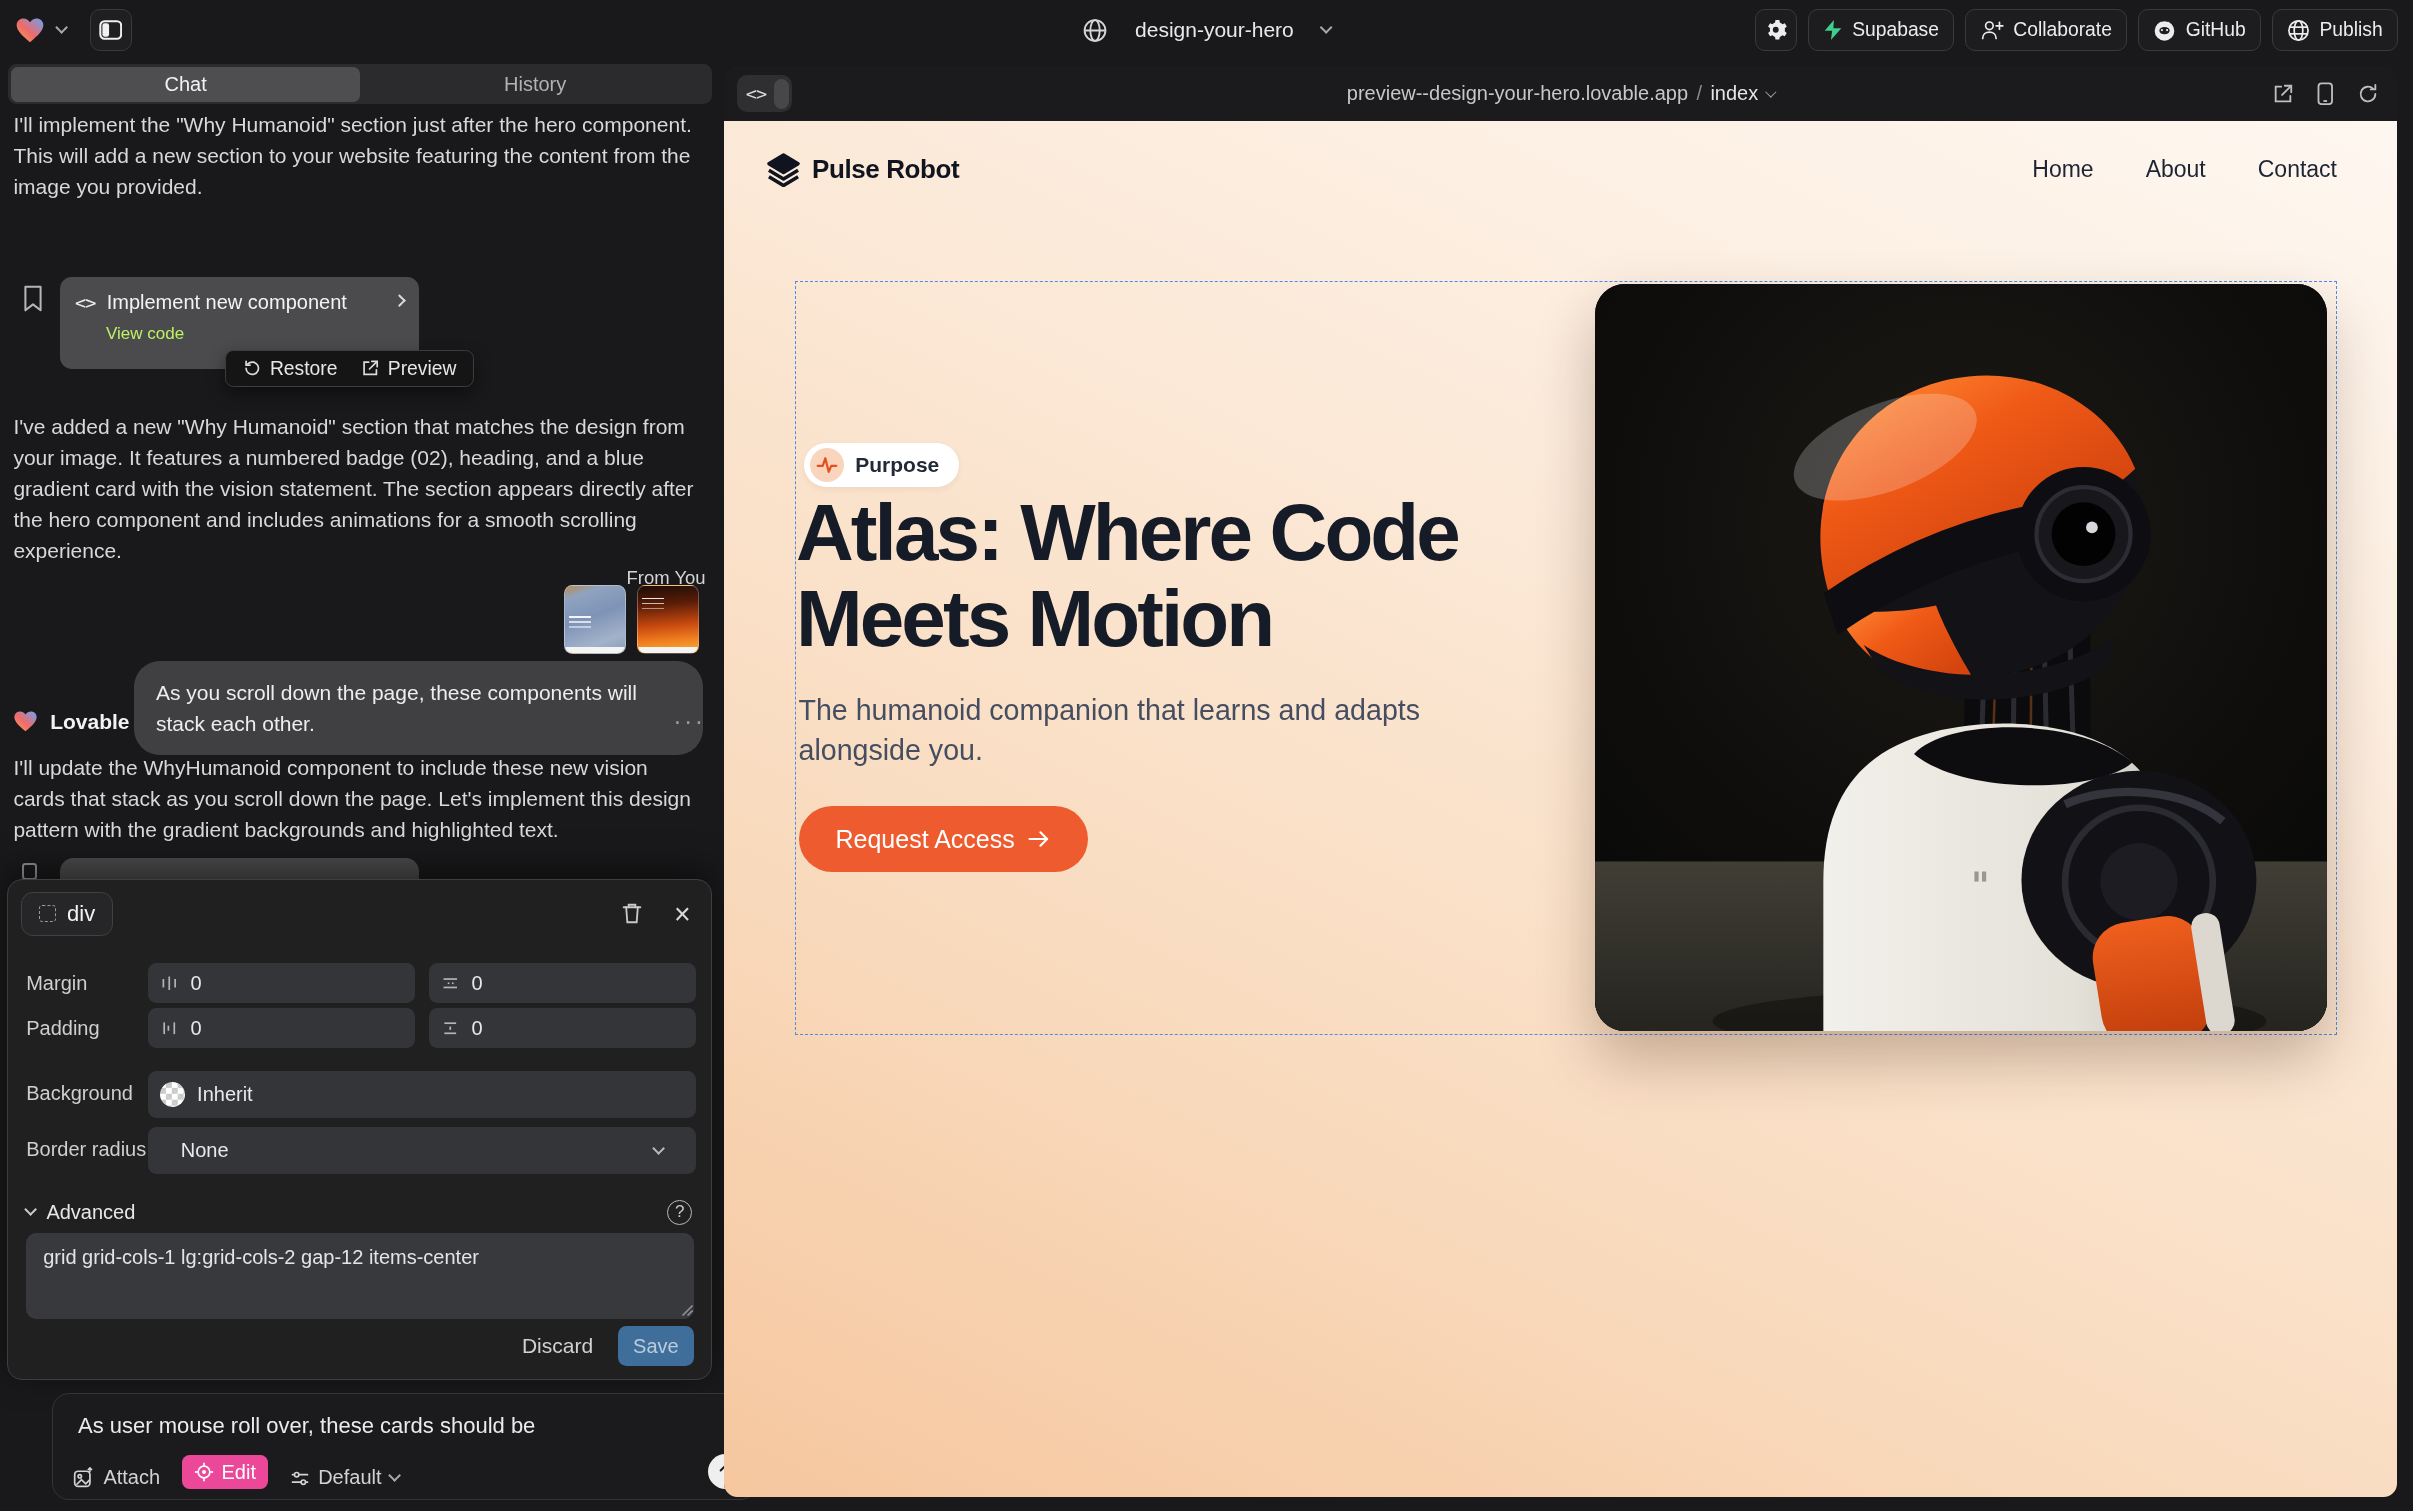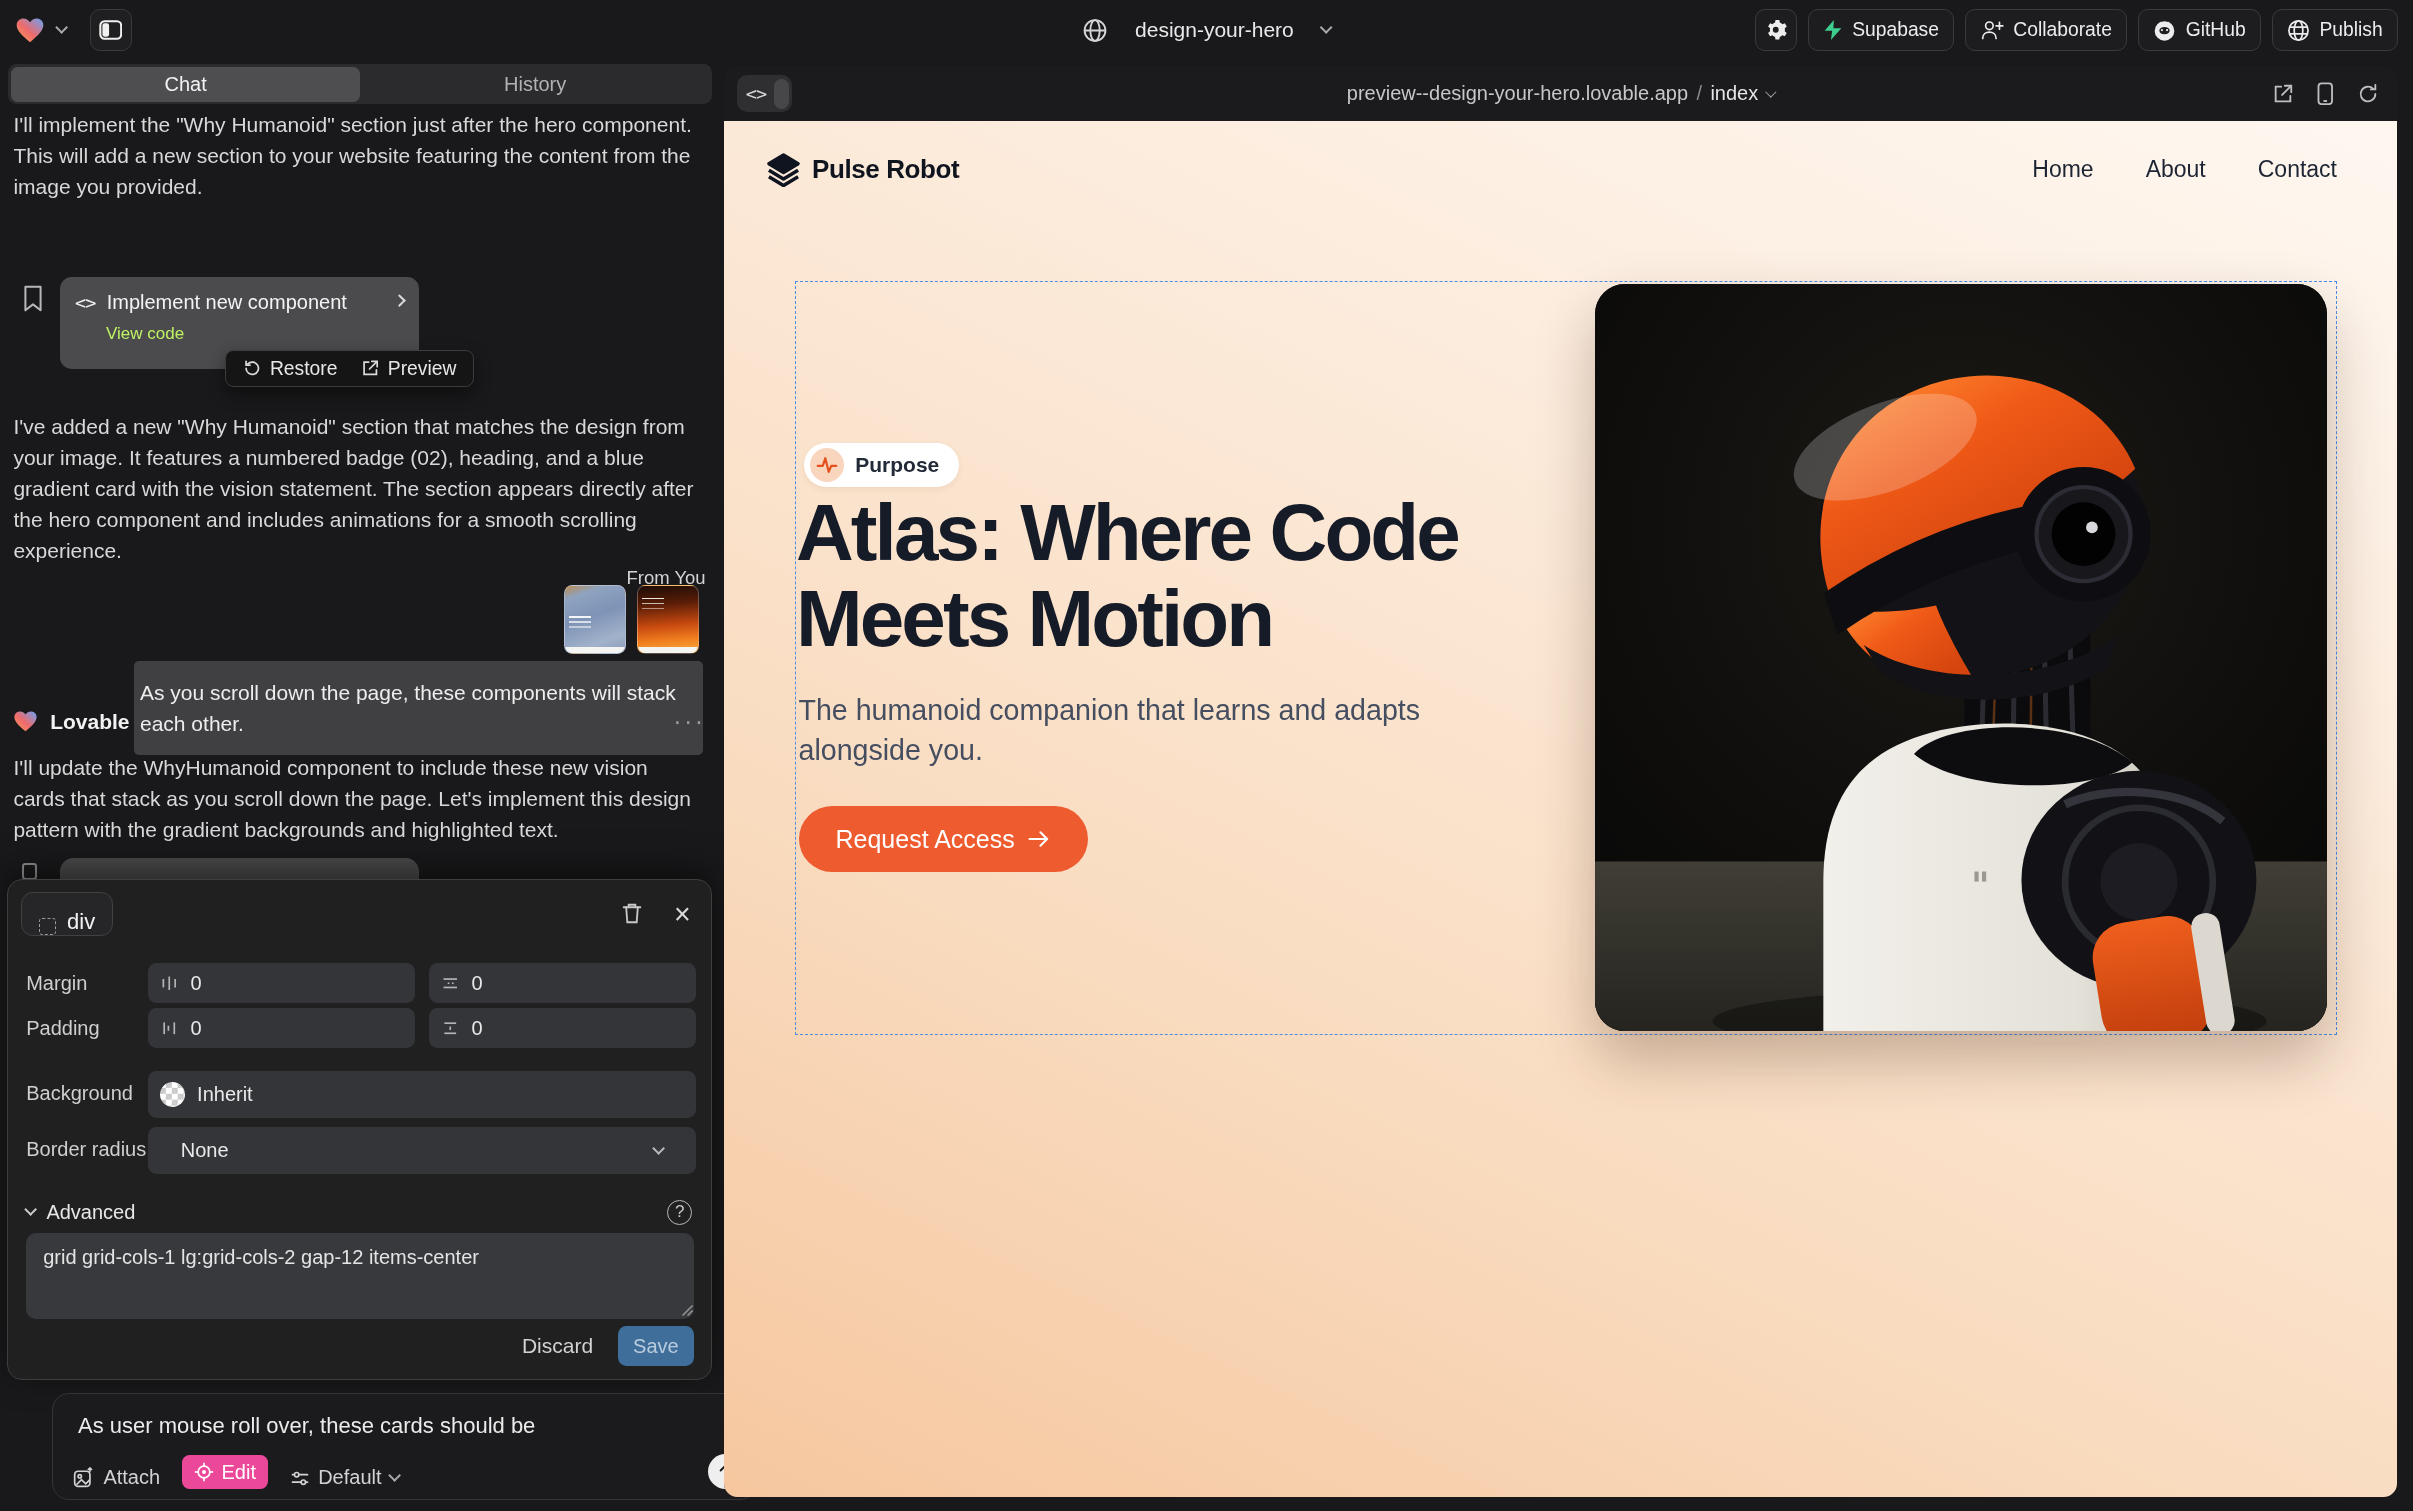--- a/index.html
+++ b/index.html
@@ -35,31 +35,31 @@
   .cc-link { margin:10px 0 0 31px; font-size:17px; color:#bef264; }
   .restore-pill { position:absolute; left:225px; top:290px; height:37px; background:#151516; border:0.8px solid #3d3d3f; border-radius:8.4px; display:flex; align-items:center; gap:23.5px; padding:0 17px; box-shadow:0 6.7px 17px rgba(0,0,0,.45); }
   .pill-item { display:flex; align-items:center; gap:8.4px; font-size:19.3px; color:#e7e7e8; }
   .from-you { position:absolute; right:13.4px; top:507px; font-size:18.5px; color:#d4d4d6; }
   .thumb { position:absolute; top:525px; width:62px; height:69px; border-radius:8.4px; overflow:hidden; border:0.8px solid rgba(255,255,255,.28); }
   .thumb.t1 { left:564px; background:linear-gradient(160deg,#b98c54 0%,#8fa3c0 16%,#7e93b6 45%,#a2b2ca 78%,#8b9cb8 100%); }
   .thumb.t2 { left:637px; background:linear-gradient(175deg,#1c0d06 0%,#5a1d07 28%,#c84a10 58%,#ef7c1e 78%,#f9b13f 100%); }
   .thumb .lines { position:absolute; left:4.2px; top:30px; width:22px; height:1.7px; background:rgba(255,255,255,.9); box-shadow:0 5px 0 rgba(255,255,255,.7),0 10px 0 rgba(255,255,255,.5); }
   .thumb.t2 .lines { top:11.8px; }
   .thumb .strip { position:absolute; left:0; right:0; bottom:0; height:5.9px; background:#f4f4f2; }
-  .bubble { position:absolute; left:134px; right:16px; top:601px; background:#404042; border-radius:5px; padding:16px 6px; font-size:21px; line-height:31px; color:#ededee; }
+  .bubble { position:absolute; left:134px; right:16px; top:601px; background:#404042; border-radius:26px; padding:16px 22px; font-size:21px; line-height:31px; color:#ededee; }
   .lovable-row { position:absolute; left:13.4px; right:13.4px; top:643px; height:37px; display:flex; align-items:center; gap:11.8px; }
   .lovable-row .name { font-size:21px; font-weight:700; color:#f2f2f3; }
   .dots { margin-left:auto; color:#9b9b9d; font-size:25px; letter-spacing:2.5px; line-height:8.4px; }
   .sliver { position:absolute; left:60px; top:798px; width:359px; height:28.6px; background:#4b4b4d; border-radius:13.4px 13.4px 0 0; }
   .stub { position:absolute; left:22px; top:803px; width:15px; height:17px; border:2.1px solid #8f8f91; border-radius:3.4px; }
 
   
   .panel { position:absolute; left:6.7px; top:819px; width:705px; height:501px; background:#202021; border:0.8px solid #3e3e40; border-radius:15px; box-shadow:0 -8.4px 34px rgba(0,0,0,.5); }
   .insp-head { position:absolute; top:11.8px; left:13.4px; right:20px; height:44px; display:flex; align-items:center; }
-  .el-chip { display:inline-flex; align-items:flex-end; gap:11px; height:44px; padding:0 17px; border:0.8px solid #414143; background:#262628; border-radius:11.8px; color:#f2f2f3; font-size:22px; }
+  .el-chip { display:inline-flex; align-items:center; gap:11px; height:44px; padding:0 17px; border:0.8px solid #414143; background:#262628; border-radius:11.8px; color:#f2f2f3; font-size:22px; }
   .dashed-sq { width:17px; height:17px; border:1.7px dashed #9a9a9c; border-radius:3.4px; }
   .insp-head .trash { margin-left:auto; color:#c9c9cb; }
   .insp-head .close { margin-left:32px; color:#d9d9da; font-size:28.6px; line-height:22px; }
   .lbl { position:absolute; left:18.5px; font-size:20px; color:#cfcfd1; }
   .inp { position:absolute; height:40px; background:#333539; border-radius:8.4px; display:flex; align-items:center; gap:11.8px; padding:0 12.6px; font-size:20px; color:#e9e9ea; }
   .inp svg, .sel svg { flex:none; }
   .swatch { width:25px; height:25px; border-radius:50%; background-image:linear-gradient(45deg,#c9c9c9 25%,transparent 25%,transparent 75%,#c9c9c9 75%),linear-gradient(45deg,#c9c9c9 25%,#ffffff 25%,#ffffff 75%,#c9c9c9 75%); background-size:11.8px 11.8px; background-position:0 0,5.9px 5.9px; background-color:#fff; }
   .sel { position:absolute; height:47px; background:#333539; border-radius:8.4px; display:flex; align-items:center; padding:0 33px; font-size:20px; color:#e9e9ea; }
   .sel .chev { margin-left:auto; color:#b9b9bb; }
   .adv-row { position:absolute; left:18.5px; right:18.5px; top:317px; height:30px; display:flex; align-items:center; gap:11px; color:#e8e8e9; font-size:20px; }

